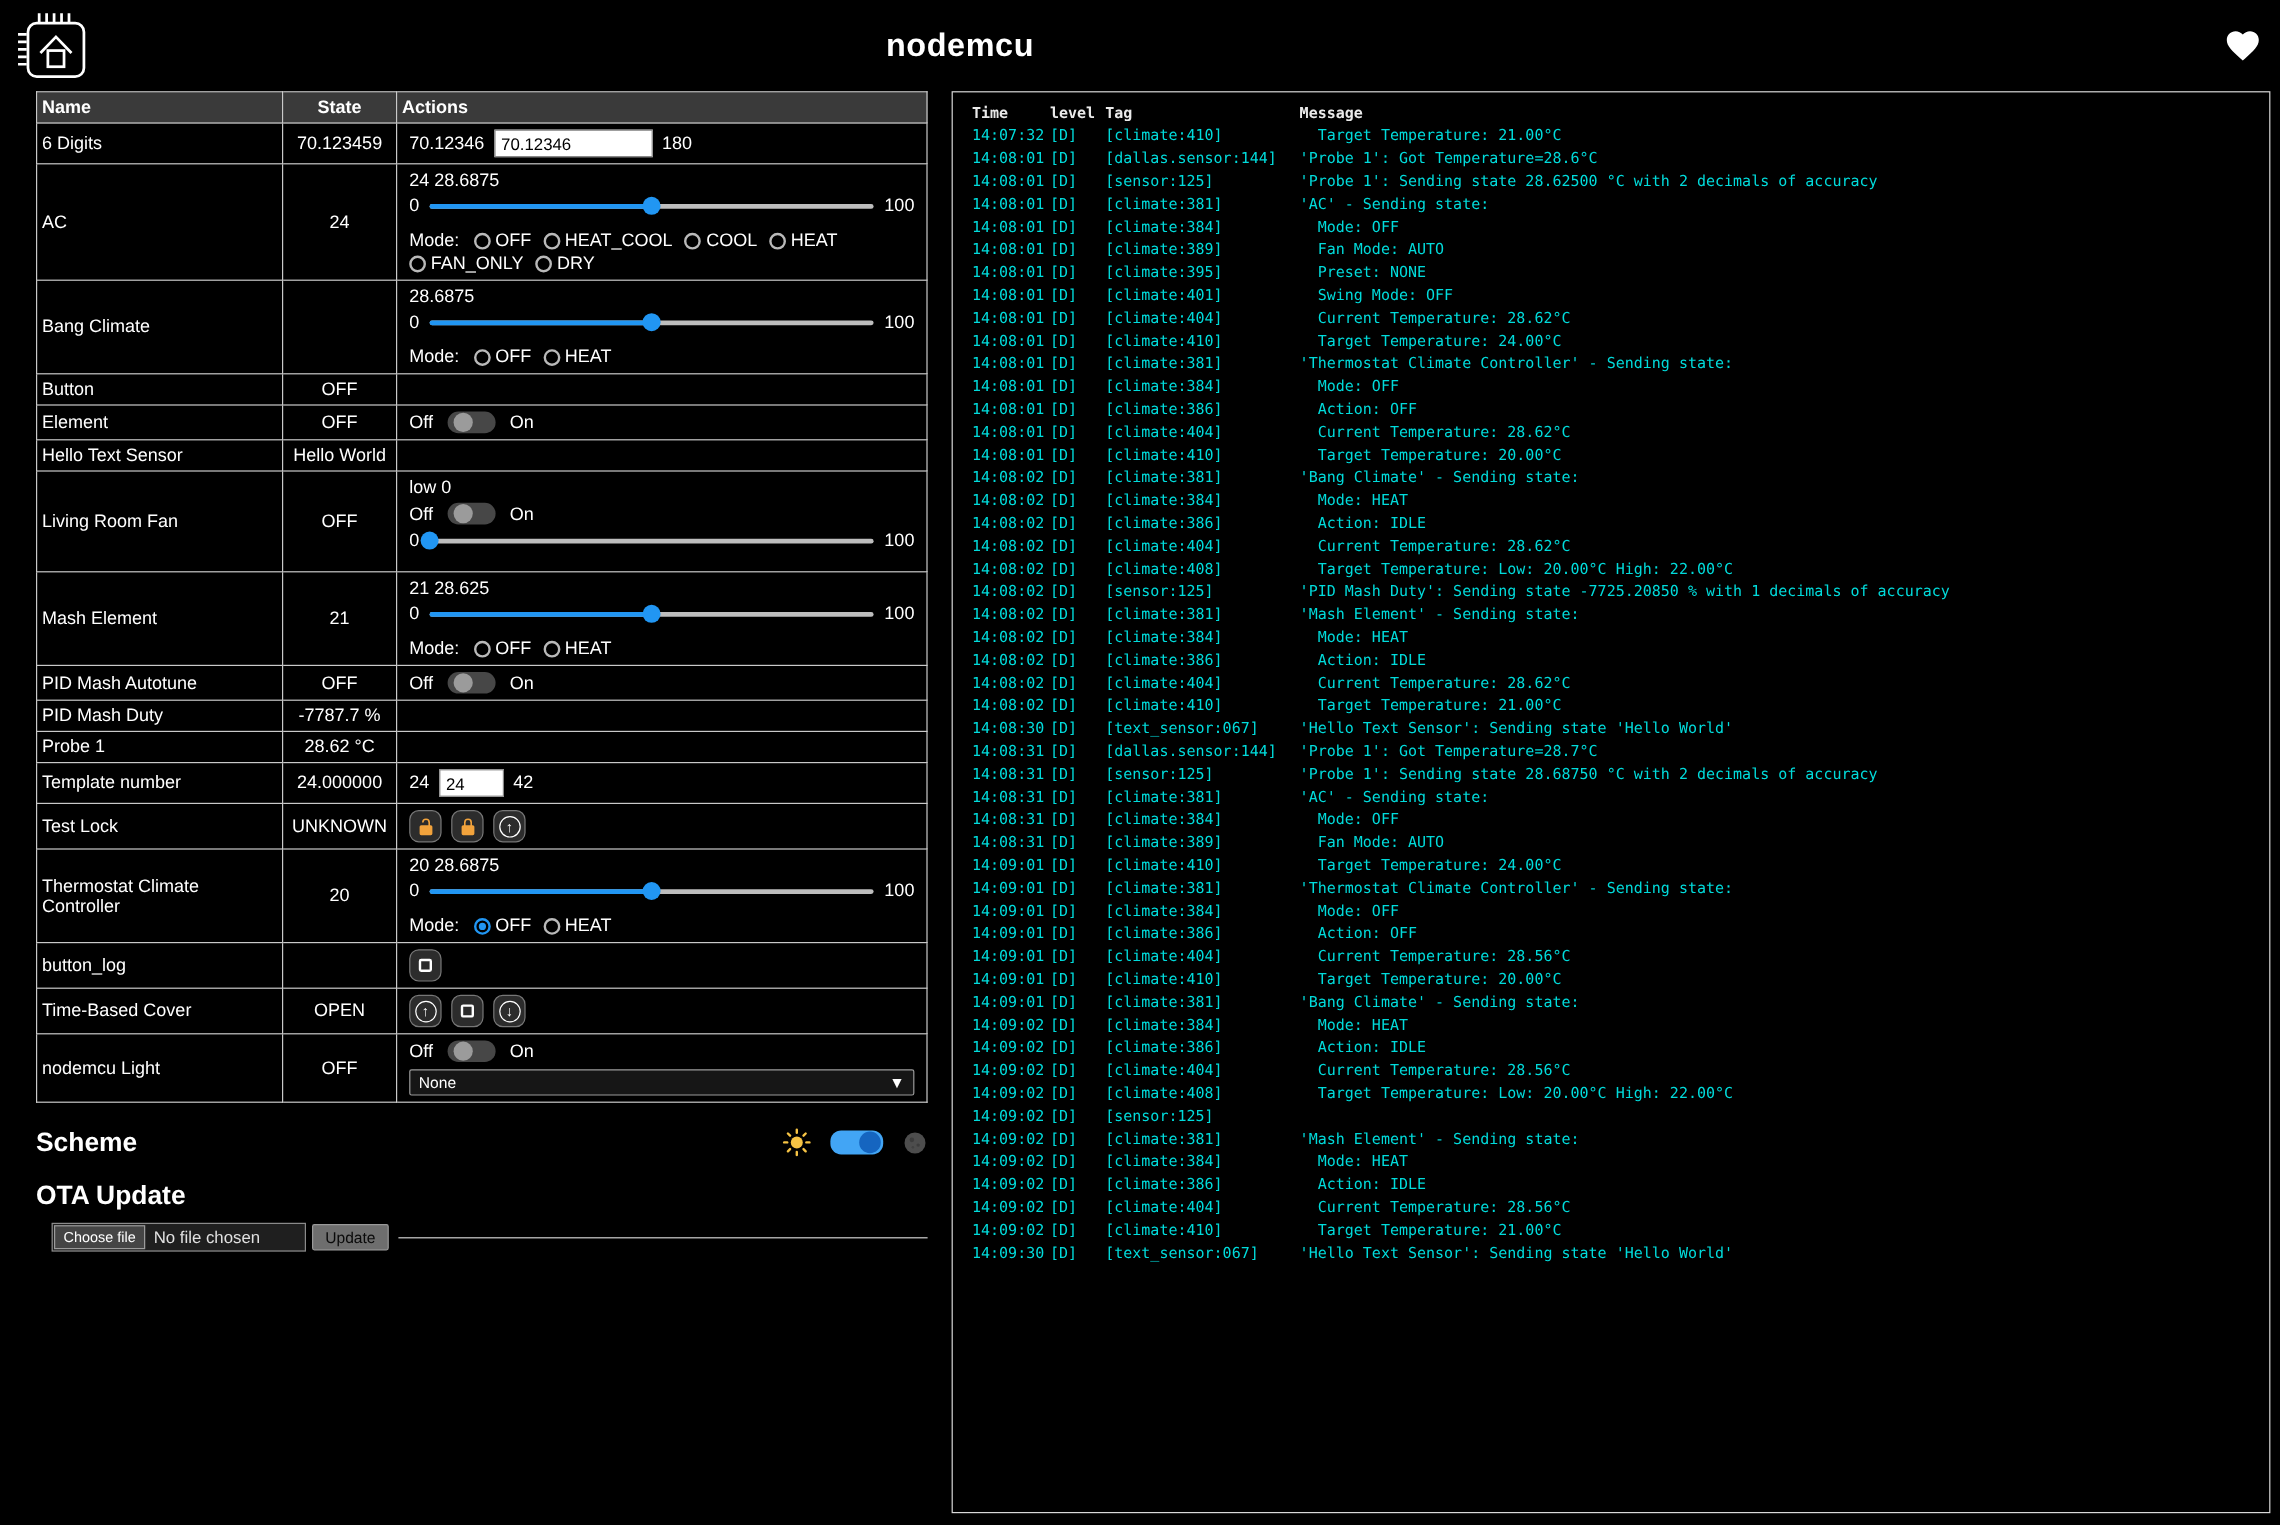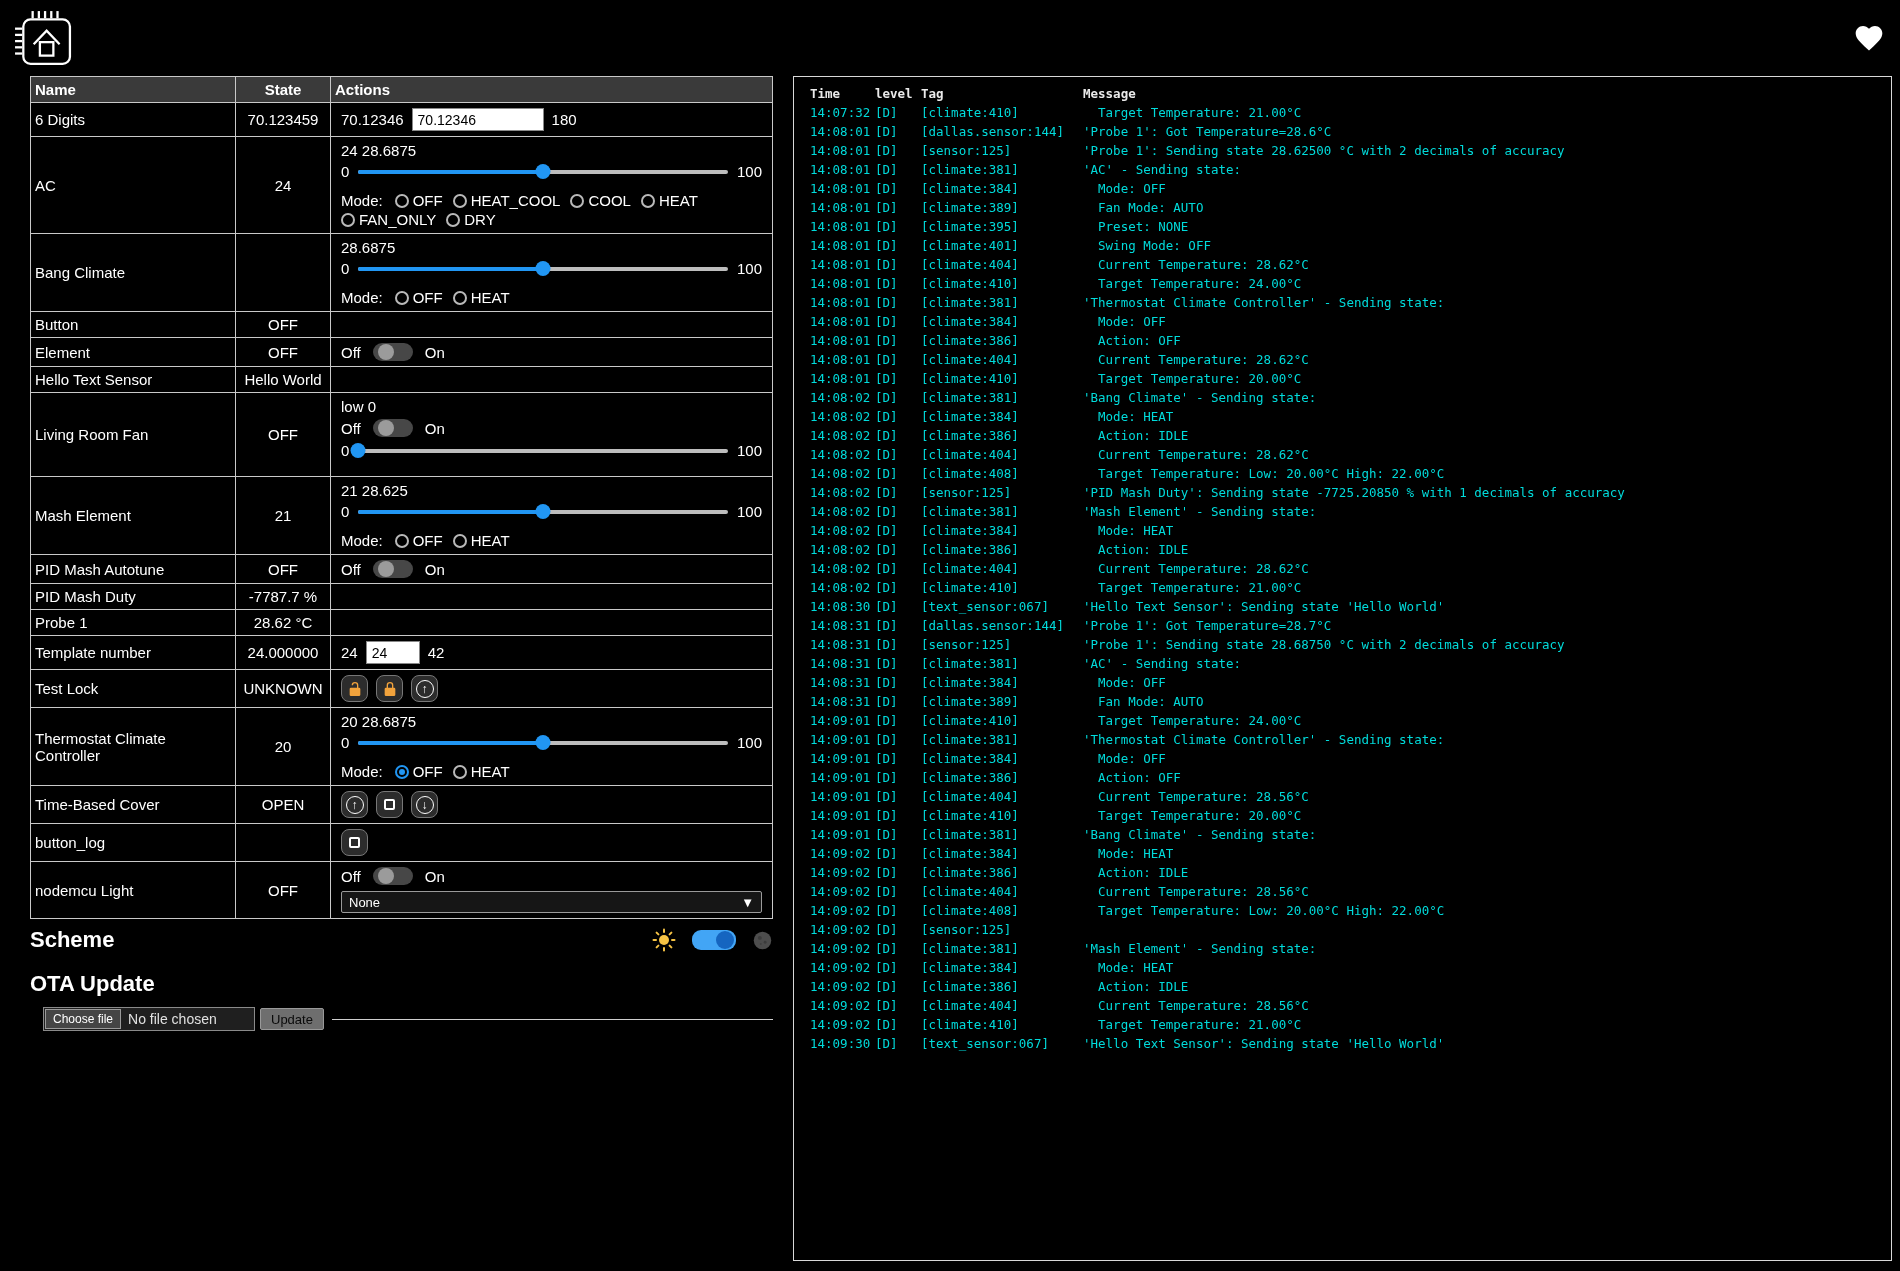--- a/index.html
+++ b/index.html
@@ -53,21 +53,21 @@
   .fake-select { display: flex; align-items: center; justify-content: space-between; border: 1px solid #9a9a9a; background: #161616; color: #fff; height: 22px; padding: 0 7px; font-size: 13px; cursor: pointer; border-radius: 2px; }
   .light-stack .switch-row { margin-bottom: 6px; }
 
   .btn-row { display: flex; gap: 8px; }
   .icon-btn { width: 27px; height: 27px; border-radius: 8px; background: #2c2c2c; border: 1px solid #777; color: #fff; display: flex; align-items: center; justify-content: center; cursor: pointer; padding: 0; }
   .circle-glyph { width: 18px; height: 18px; border: 1.5px solid #fff; border-radius: 50%; display: flex; align-items: center; justify-content: center; font-size: 12px; line-height: 1; color: #fff; }
   .stop-square { width: 11px; height: 11px; border: 2px solid #fff; border-radius: 2px; display: inline-block; }
   .lock-svg { width: 16px; height: 16px; display: block; }
 
   
-  .scheme-row { display: flex; align-items: center; justify-content: space-between; margin-top: 8px; width: 743px; }
+  .scheme-row { display: flex; align-items: center; justify-content: space-between; margin-top: 20px; width: 743px; }
   .scheme-row h2, .ota-section h2 { font-size: 22px; font-weight: bold; }
   .scheme-controls { display: flex; align-items: center; gap: 16px; }
   .scheme-controls .toggle { width: 44px; height: 20px; }
   .scheme-controls .toggle .thumb { width: 18px; height: 18px; }
   .sun-svg { width: 24px; height: 24px; display: block; }
   .moon-svg { width: 21px; height: 21px; display: block; }
 
   .ota-section { margin-top: 18px; width: 743px; }
   .ota-row { display: flex; align-items: center; margin-top: 10px; margin-left: 13px; }
   .file-input { display: inline-flex; align-items: center; background: #1f1f1f; border: 1px solid #8a8a8a; width: 212px; height: 24px; cursor: pointer; }
@@ -100,20 +100,21 @@
           <line x1="1" y1="24" x2="8" y2="24"></line>
           <line x1="1" y1="30" x2="8" y2="30"></line>
           <line x1="1" y1="36" x2="8" y2="36"></line>
           <line x1="1" y1="42" x2="8" y2="42"></line>
         <rect x="9" y="9" width="45" height="43" rx="7"></rect>
         <polyline points="19,33 31.5,20 44,33"></polyline>
         <rect x="25" y="31" width="13" height="13"></rect>
       </g>
     </svg>
   </div>
+  <h1 class="title">nodemcu</h1>
   <div class="heart">
     <svg width="34" height="32" viewBox="0 0 24 24">
       <path fill="#fff" d="M12 21.35l-1.45-1.32C5.4 15.36 2 12.28 2 8.5 2 5.42 4.42 3 7.5 3c1.74 0 3.41.81 4.5 2.09C13.09 3.81 14.76 3 16.5 3 19.58 3 22 5.42 22 8.5c0 3.78-3.4 6.86-8.55 11.54L12 21.35z"></path>
     </svg>
   </div>
 </div>
 
 <div class="main">
 
   <div class="left-col">
@@ -368,43 +369,43 @@
                   </label>
                   <label class="radio-opt">
       <span class="radio-circle"></span>
                     <span>HEAT</span>
                   </label>
                 </div>
       </div>
             </td>
     </tr>
           <tr>
+      <td class="name-cell">button_log</td>
+      <td class="state-cell"></td>
+      <td class="action-cell">
+              <div class="btn-row">
+                <button class="icon-btn">
+                  <span class="stop-square"></span>
+                </button>
+              </div>
+            </td>
+    </tr>
+          <tr>
       <td class="name-cell">Time-Based Cover</td>
       <td class="state-cell">OPEN</td>
       <td class="action-cell">
               <div class="btn-row">
                 <button class="icon-btn">
                   <span class="circle-glyph">↑</span>
                 </button>
                 <button class="icon-btn">
                   <span class="stop-square"></span>
                 </button>
                 <button class="icon-btn">
                   <span class="circle-glyph">↓</span>
-                </button>
-              </div>
-            </td>
-    </tr>
-          <tr>
-      <td class="name-cell">button_log</td>
-      <td class="state-cell"></td>
-      <td class="action-cell">
-              <div class="btn-row">
-                <button class="icon-btn">
-                  <span class="stop-square"></span>
                 </button>
               </div>
             </td>
     </tr>
           <tr>
       <td class="name-cell">nodemcu Light</td>
       <td class="state-cell">OFF</td>
       <td class="action-cell">
               <div class="light-stack">
         <div class="switch-row">

